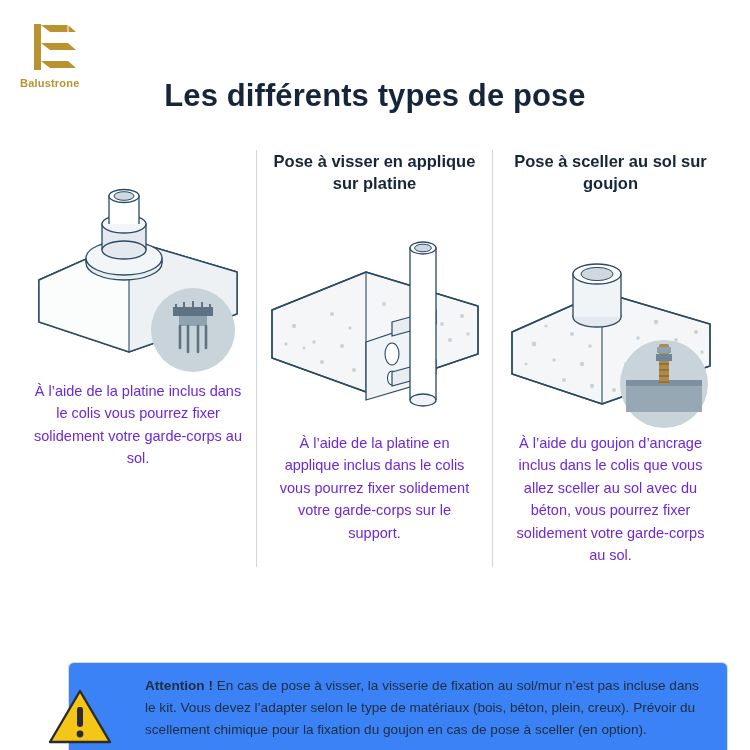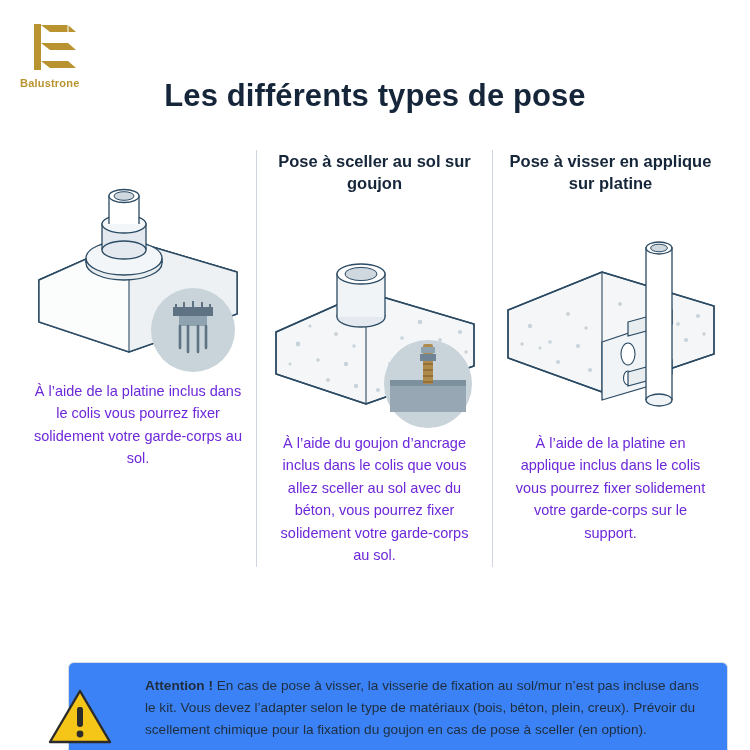--- a/index.html
+++ b/index.html
@@ -179,20 +179,73 @@
           <ellipse cx="91" cy="34" rx="10" ry="4.3" fill="#cfd8de" stroke="#2b4a63" stroke-width="1"></ellipse>
 
           <circle cx="160" cy="168" r="42" fill="#c8d3da" stroke="none"></circle>
           <rect x="140" y="145" width="40" height="9" fill="#5e7283"></rect>
           <rect x="146" y="154" width="28" height="10" fill="#8fa2b0"></rect>
           <path d="M147 164 L147 186 M155 164 L155 190 M165 164 L165 190 M173 164 L173 186" stroke="#5e7283" stroke-width="2.6" stroke-linecap="round"></path>
           <path d="M143 142 L143 148 M151 140 L151 146 M160 139 L160 145 M169 140 L169 146 M177 142 L177 148" stroke="#5e7283" stroke-width="2"></path>
         </svg>
       </div>
       <div class="col-text">À l’aide de la platine inclus dans le colis vous pourrez fixer solidement votre garde-corps au sol.</div>
+    </div>
+
+    <div class="col">
+      <div class="col-title">Pose à visser en applique sur platine</div>
+      <div class="figure">
+        <svg width="210" height="215" viewBox="0 0 210 215">
+          <defs>
+            <clipPath id="slabclip3">
+              <path d="M2 96 L96 58 L208 92 L208 140 L96 178 L2 144 Z"></path>
+            </clipPath>
+          </defs>
+
+          <path d="M2 96 L96 58 L208 92 L208 140 L96 178 L2 144 Z" fill="#f4f6f7" stroke="#2b4a63" stroke-width="1.4"></path>
+          <g clip-path="url(#slabclip3)" fill="#c9d3da">
+            <circle cx="24" cy="112" r="2.2"></circle>
+              <circle cx="44" cy="128" r="1.8"></circle>
+              <circle cx="62" cy="100" r="2"></circle>
+            <circle cx="34" cy="134" r="1.6"></circle>
+              <circle cx="72" cy="132" r="2.1"></circle>
+              <circle cx="16" cy="130" r="1.7"></circle>
+            <circle cx="52" cy="148" r="2"></circle>
+              <circle cx="80" cy="114" r="1.7"></circle>
+              <circle cx="84" cy="156" r="2.1"></circle>
+            <circle cx="114" cy="90" r="2"></circle>
+              <circle cx="134" cy="108" r="1.8"></circle>
+              <circle cx="152" cy="92" r="2.2"></circle>
+            <circle cx="172" cy="110" r="1.9"></circle>
+              <circle cx="192" cy="102" r="2"></circle>
+              <circle cx="122" cy="132" r="2"></circle>
+            <circle cx="150" cy="142" r="1.7"></circle>
+              <circle cx="180" cy="126" r="2.1"></circle>
+              <circle cx="198" cy="120" r="1.7"></circle>
+            <circle cx="106" cy="158" r="2"></circle>
+              <circle cx="162" cy="80" r="1.6"></circle>
+          </g>
+          <path d="M96 58 L96 178" fill="none" stroke="#2b4a63" stroke-width="1.1"></path>
+          <path d="M2 96 L96 58 L208 92 L208 140 L96 178 L2 144 Z" fill="none" stroke="#2b4a63" stroke-width="1.4"></path>
+
+          <path d="M96 128 L150 110 L150 170 L96 186 Z" fill="#f1f4f6" stroke="#2b4a63" stroke-width="1.3"></path>
+          <path d="M150 110 L162 114 L162 174 L150 170 Z" fill="#e3e9ee" stroke="#2b4a63" stroke-width="1.3"></path>
+          <ellipse cx="122" cy="140" rx="7" ry="11" fill="#ffffff" stroke="#2b4a63" stroke-width="1.1"></ellipse>
+          <ellipse cx="122" cy="164" rx="4.5" ry="7" fill="#ffffff" stroke="#2b4a63" stroke-width="1.1"></ellipse>
+
+          <path d="M122 108 L166 96 L166 110 L122 122 Z" fill="#e8edf0" stroke="#2b4a63" stroke-width="1.2"></path>
+          <path d="M122 158 L166 146 L166 160 L122 172 Z" fill="#e8edf0" stroke="#2b4a63" stroke-width="1.2"></path>
+
+          <path d="M140 186 L140 34 L166 34 L166 186" fill="#ffffff" stroke="#2b4a63" stroke-width="1.3"></path>
+          <ellipse cx="153" cy="34" rx="13" ry="6" fill="#ffffff" stroke="#2b4a63" stroke-width="1.3"></ellipse>
+          <ellipse cx="153" cy="34" rx="8.4" ry="3.8" fill="#cfd8de" stroke="#2b4a63" stroke-width="1"></ellipse>
+          <ellipse cx="153" cy="186" rx="13" ry="6" fill="#f1f4f6" stroke="#2b4a63" stroke-width="1.3"></ellipse>
+        </svg>
+      </div>
+      <div class="col-text">À l’aide de la platine en applique inclus dans le colis vous pourrez fixer solidement votre garde-corps sur le support.</div>
     </div>
 
     <div class="col">
       <div class="col-title">Pose à sceller au sol sur goujon</div>
       <div class="figure">
         <svg width="210" height="215" viewBox="0 0 210 215">
 
           <defs>
             <clipPath id="slabclip2">
               <path d="M6 118 L96 78 L204 110 L204 152 L96 190 L6 160 Z"></path>
@@ -234,73 +287,20 @@
           <rect x="120" y="166" width="76" height="6" fill="#7d909d"></rect>
           <rect x="153" y="130" width="10" height="40" rx="2" fill="#b08a4a"></rect>
           <path d="M153 150 L163 150 M153 156 L163 156 M153 162 L163 162 M153 168 L163 168" stroke="#8a6a33" stroke-width="1.4"></path>
           <rect x="150" y="140" width="16" height="7" fill="#6f8494"></rect>
           <rect x="151" y="133" width="14" height="6" fill="#8fa2b0"></rect>
         </svg>
       </div>
       <div class="col-text">À l’aide du goujon d’ancrage inclus dans le colis que vous allez sceller au sol avec du béton, vous pourrez fixer solidement votre garde-corps au sol.</div>
     </div>
 
-    <div class="col">
-      <div class="col-title">Pose à visser en applique sur platine</div>
-      <div class="figure">
-        <svg width="210" height="215" viewBox="0 0 210 215">
-          <defs>
-            <clipPath id="slabclip3">
-              <path d="M2 96 L96 58 L208 92 L208 140 L96 178 L2 144 Z"></path>
-            </clipPath>
-          </defs>
-
-          <path d="M2 96 L96 58 L208 92 L208 140 L96 178 L2 144 Z" fill="#f4f6f7" stroke="#2b4a63" stroke-width="1.4"></path>
-          <g clip-path="url(#slabclip3)" fill="#c9d3da">
-            <circle cx="24" cy="112" r="2.2"></circle>
-              <circle cx="44" cy="128" r="1.8"></circle>
-              <circle cx="62" cy="100" r="2"></circle>
-            <circle cx="34" cy="134" r="1.6"></circle>
-              <circle cx="72" cy="132" r="2.1"></circle>
-              <circle cx="16" cy="130" r="1.7"></circle>
-            <circle cx="52" cy="148" r="2"></circle>
-              <circle cx="80" cy="114" r="1.7"></circle>
-              <circle cx="84" cy="156" r="2.1"></circle>
-            <circle cx="114" cy="90" r="2"></circle>
-              <circle cx="134" cy="108" r="1.8"></circle>
-              <circle cx="152" cy="92" r="2.2"></circle>
-            <circle cx="172" cy="110" r="1.9"></circle>
-              <circle cx="192" cy="102" r="2"></circle>
-              <circle cx="122" cy="132" r="2"></circle>
-            <circle cx="150" cy="142" r="1.7"></circle>
-              <circle cx="180" cy="126" r="2.1"></circle>
-              <circle cx="198" cy="120" r="1.7"></circle>
-            <circle cx="106" cy="158" r="2"></circle>
-              <circle cx="162" cy="80" r="1.6"></circle>
-          </g>
-          <path d="M96 58 L96 178" fill="none" stroke="#2b4a63" stroke-width="1.1"></path>
-          <path d="M2 96 L96 58 L208 92 L208 140 L96 178 L2 144 Z" fill="none" stroke="#2b4a63" stroke-width="1.4"></path>
-
-          <path d="M96 128 L150 110 L150 170 L96 186 Z" fill="#f1f4f6" stroke="#2b4a63" stroke-width="1.3"></path>
-          <path d="M150 110 L162 114 L162 174 L150 170 Z" fill="#e3e9ee" stroke="#2b4a63" stroke-width="1.3"></path>
-          <ellipse cx="122" cy="140" rx="7" ry="11" fill="#ffffff" stroke="#2b4a63" stroke-width="1.1"></ellipse>
-          <ellipse cx="122" cy="164" rx="4.5" ry="7" fill="#ffffff" stroke="#2b4a63" stroke-width="1.1"></ellipse>
-
-          <path d="M122 108 L166 96 L166 110 L122 122 Z" fill="#e8edf0" stroke="#2b4a63" stroke-width="1.2"></path>
-          <path d="M122 158 L166 146 L166 160 L122 172 Z" fill="#e8edf0" stroke="#2b4a63" stroke-width="1.2"></path>
-
-          <path d="M140 186 L140 34 L166 34 L166 186" fill="#ffffff" stroke="#2b4a63" stroke-width="1.3"></path>
-          <ellipse cx="153" cy="34" rx="13" ry="6" fill="#ffffff" stroke="#2b4a63" stroke-width="1.3"></ellipse>
-          <ellipse cx="153" cy="34" rx="8.4" ry="3.8" fill="#cfd8de" stroke="#2b4a63" stroke-width="1"></ellipse>
-          <ellipse cx="153" cy="186" rx="13" ry="6" fill="#f1f4f6" stroke="#2b4a63" stroke-width="1.3"></ellipse>
-        </svg>
-      </div>
-      <div class="col-text">À l’aide de la platine en applique inclus dans le colis vous pourrez fixer solidement votre garde-corps sur le support.</div>
-    </div>
-
   </div>
 
   <div class="attention">
     <svg class="warning-icon" viewBox="0 0 66 60">
       <path d="M33 4 L63 55 L3 55 Z" fill="#f5c518" stroke="#2b2b2b" stroke-width="2.4" stroke-linejoin="round"></path>
       <rect x="30" y="20" width="6" height="20" rx="2.4" fill="#2b2b2b"></rect>
       <circle cx="33" cy="47" r="3.4" fill="#2b2b2b"></circle>
     </svg>
     <div class="attention-text">
       <b>Attention !</b><span> En cas de pose à visser, la visserie de fixation au sol/mur n’est pas incluse dans le kit. Vous devez l’adapter selon le type de matériaux (bois, béton, plein, creux). Prévoir du scellement chimique pour la fixation du goujon en cas de pose à sceller (en option).</span>

